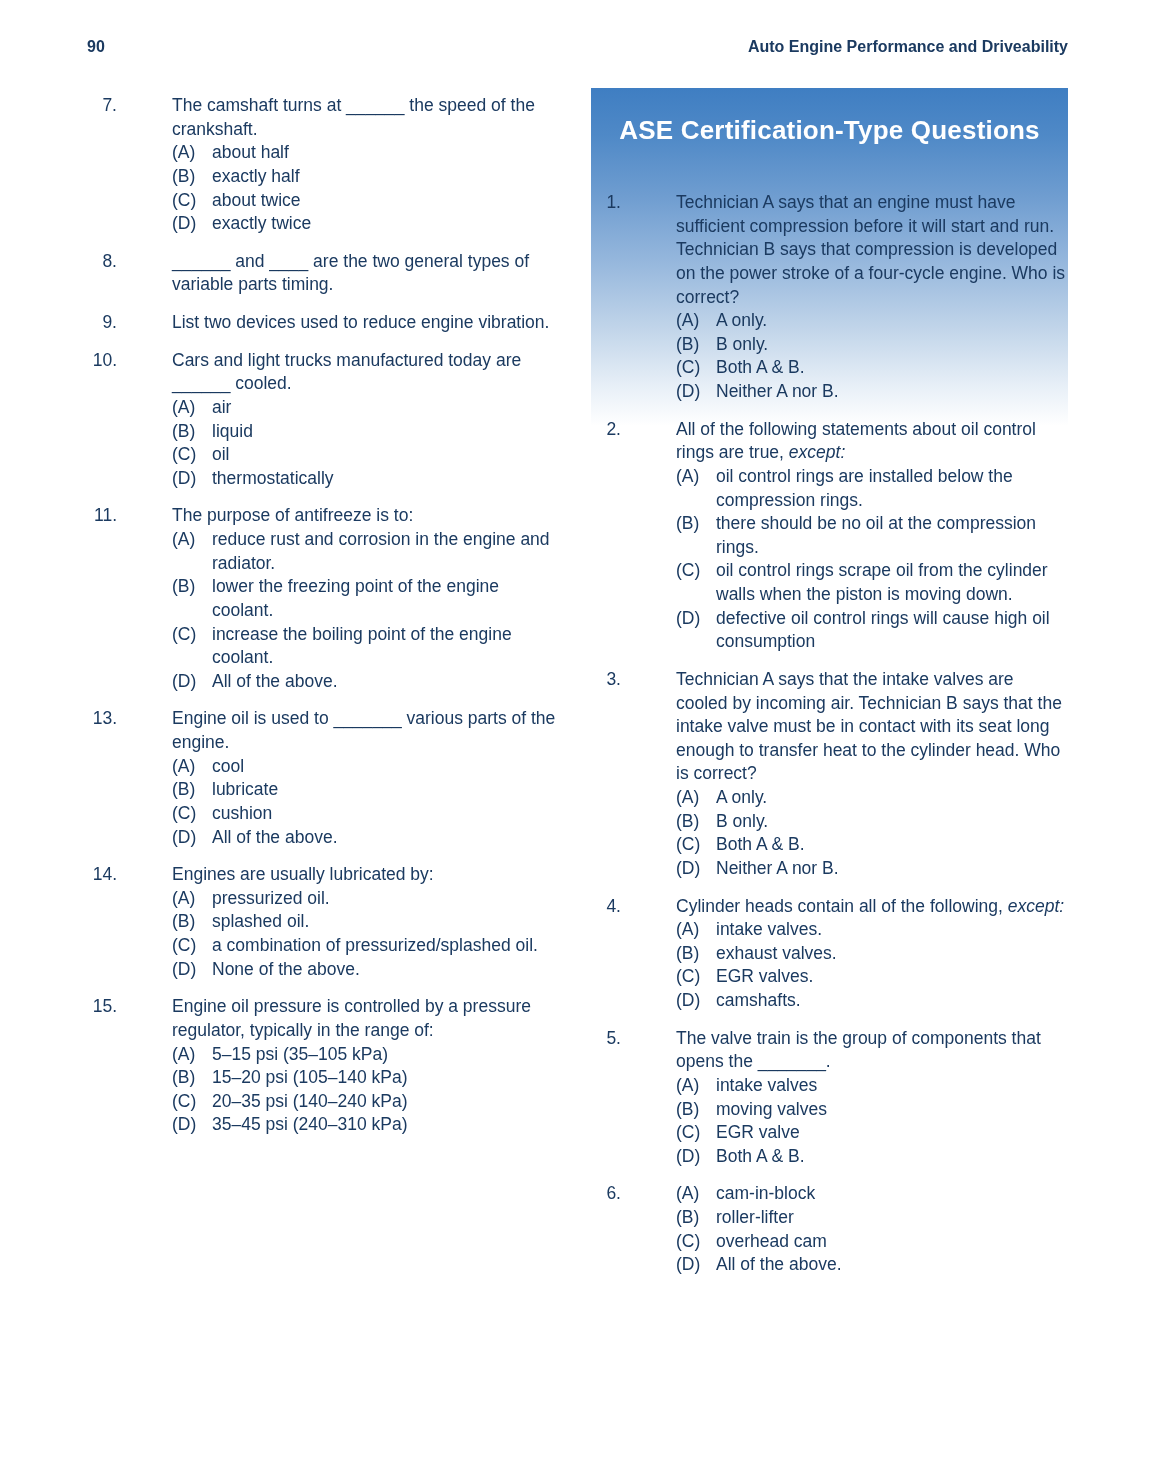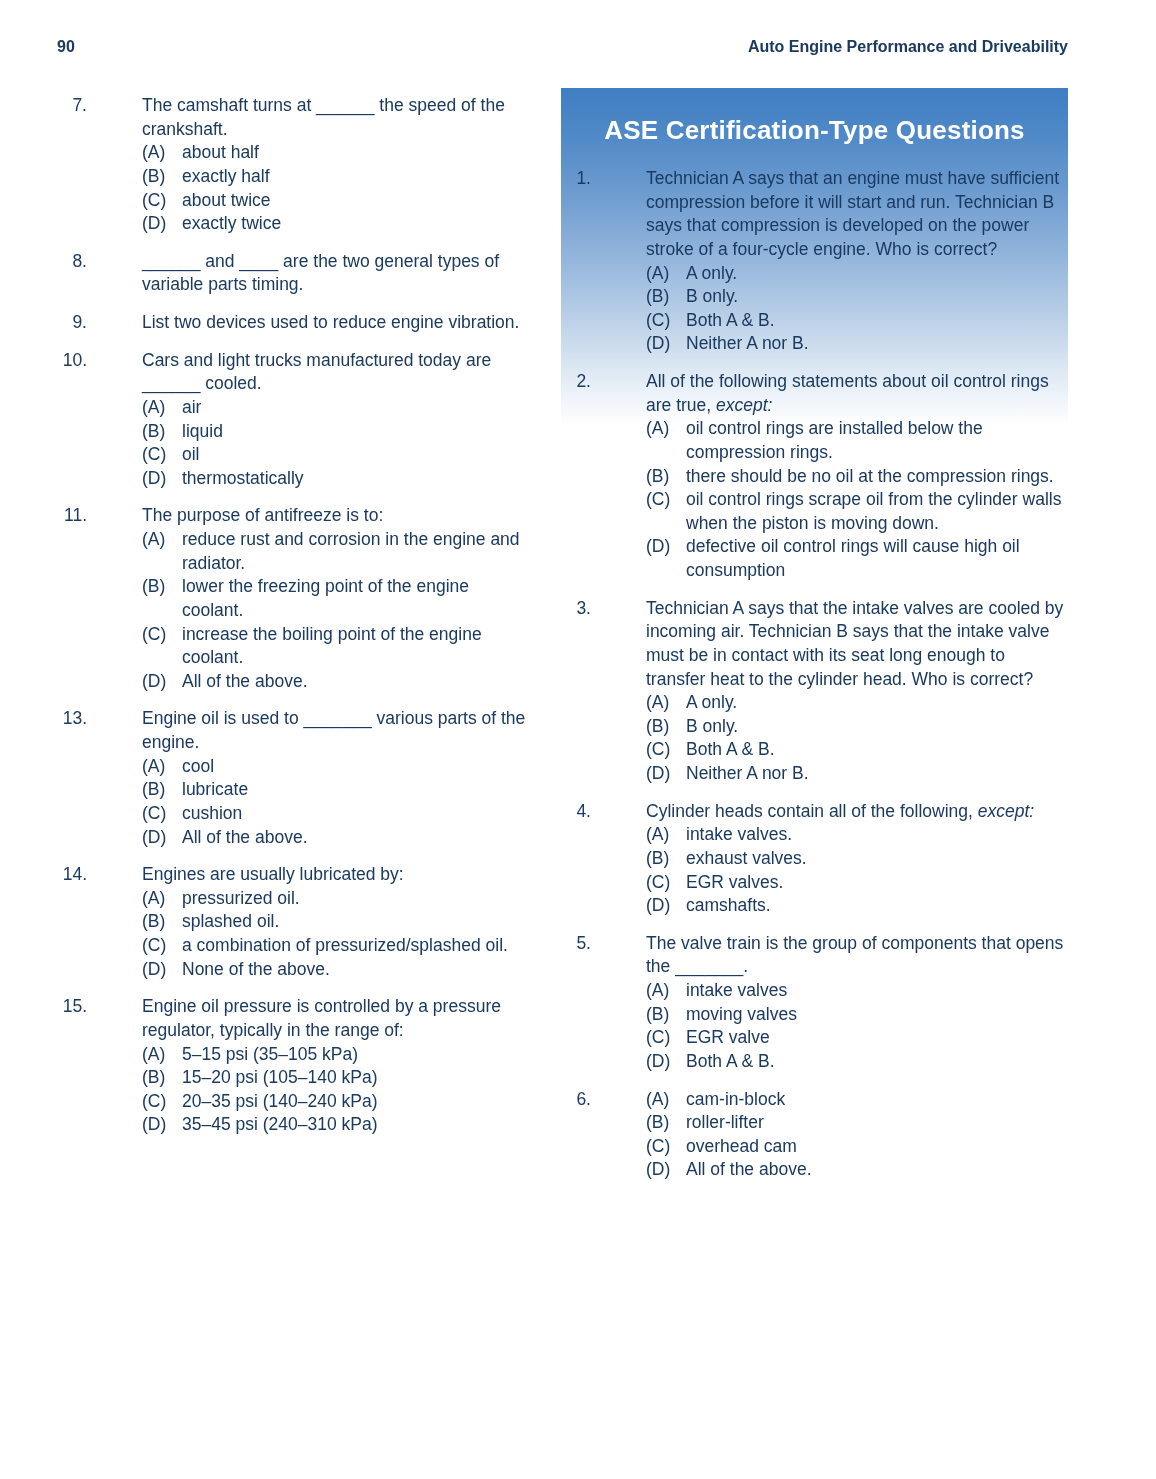--- a/index.html
+++ b/index.html
@@ -4,40 +4,40 @@
 <style>
   * { margin:0; padding:0; box-sizing:border-box; }
   html,body { background:#ffffff; }
   body {
     width:1156px; height:1479px;
     font-family:"Liberation Sans", sans-serif;
     color:#1b3a60;
     position:relative;
     overflow:hidden;
   }
-  .page { padding:38px 88px 40px 57px; }
+  .page { padding:38px 88px 40px 87px; }
   .page-header {
     display:flex; justify-content:space-between; align-items:baseline;
     font-weight:bold; font-size:16px; margin-bottom:32px;
   }
   .columns { display:flex; gap:26px; align-items:flex-start; }
   .col-left { flex:0 0 478px; padding-top:6px; }
   .col-right { flex:1; }
 
   .ase-box {
     background-image: linear-gradient(to bottom,
       #3f7ec2 0%, #4f89c7 14%, #6f9dd0 32%, #97b8dd 52%,
       #c3d6ea 72%, #e7eff7 88%, rgba(255,255,255,0) 100%);
     background-repeat:no-repeat;
     background-size:100% 338px;
   }
   .ase-title {
     text-align:center; color:#ffffff; font-weight:bold;
     font-size:26px; letter-spacing:0.2px;
-    padding:27px 8px 0 8px; margin-bottom:21px;
+    padding:27px 8px 0 8px; margin-bottom:45px;
   }
 
   .question { display:flex; margin-bottom:14px; font-size:17.5px; line-height:1.35; }
   .q-num { flex:0 0 30px; text-align:right; margin-right:11px; }
   .q-body { flex:1;margin-left:44px; }
   .option { display:flex; }
   .opt-letter { flex:0 0 40px; }
   .opt-text { flex:1; }
   .italic { font-style:italic; }
 </style>

